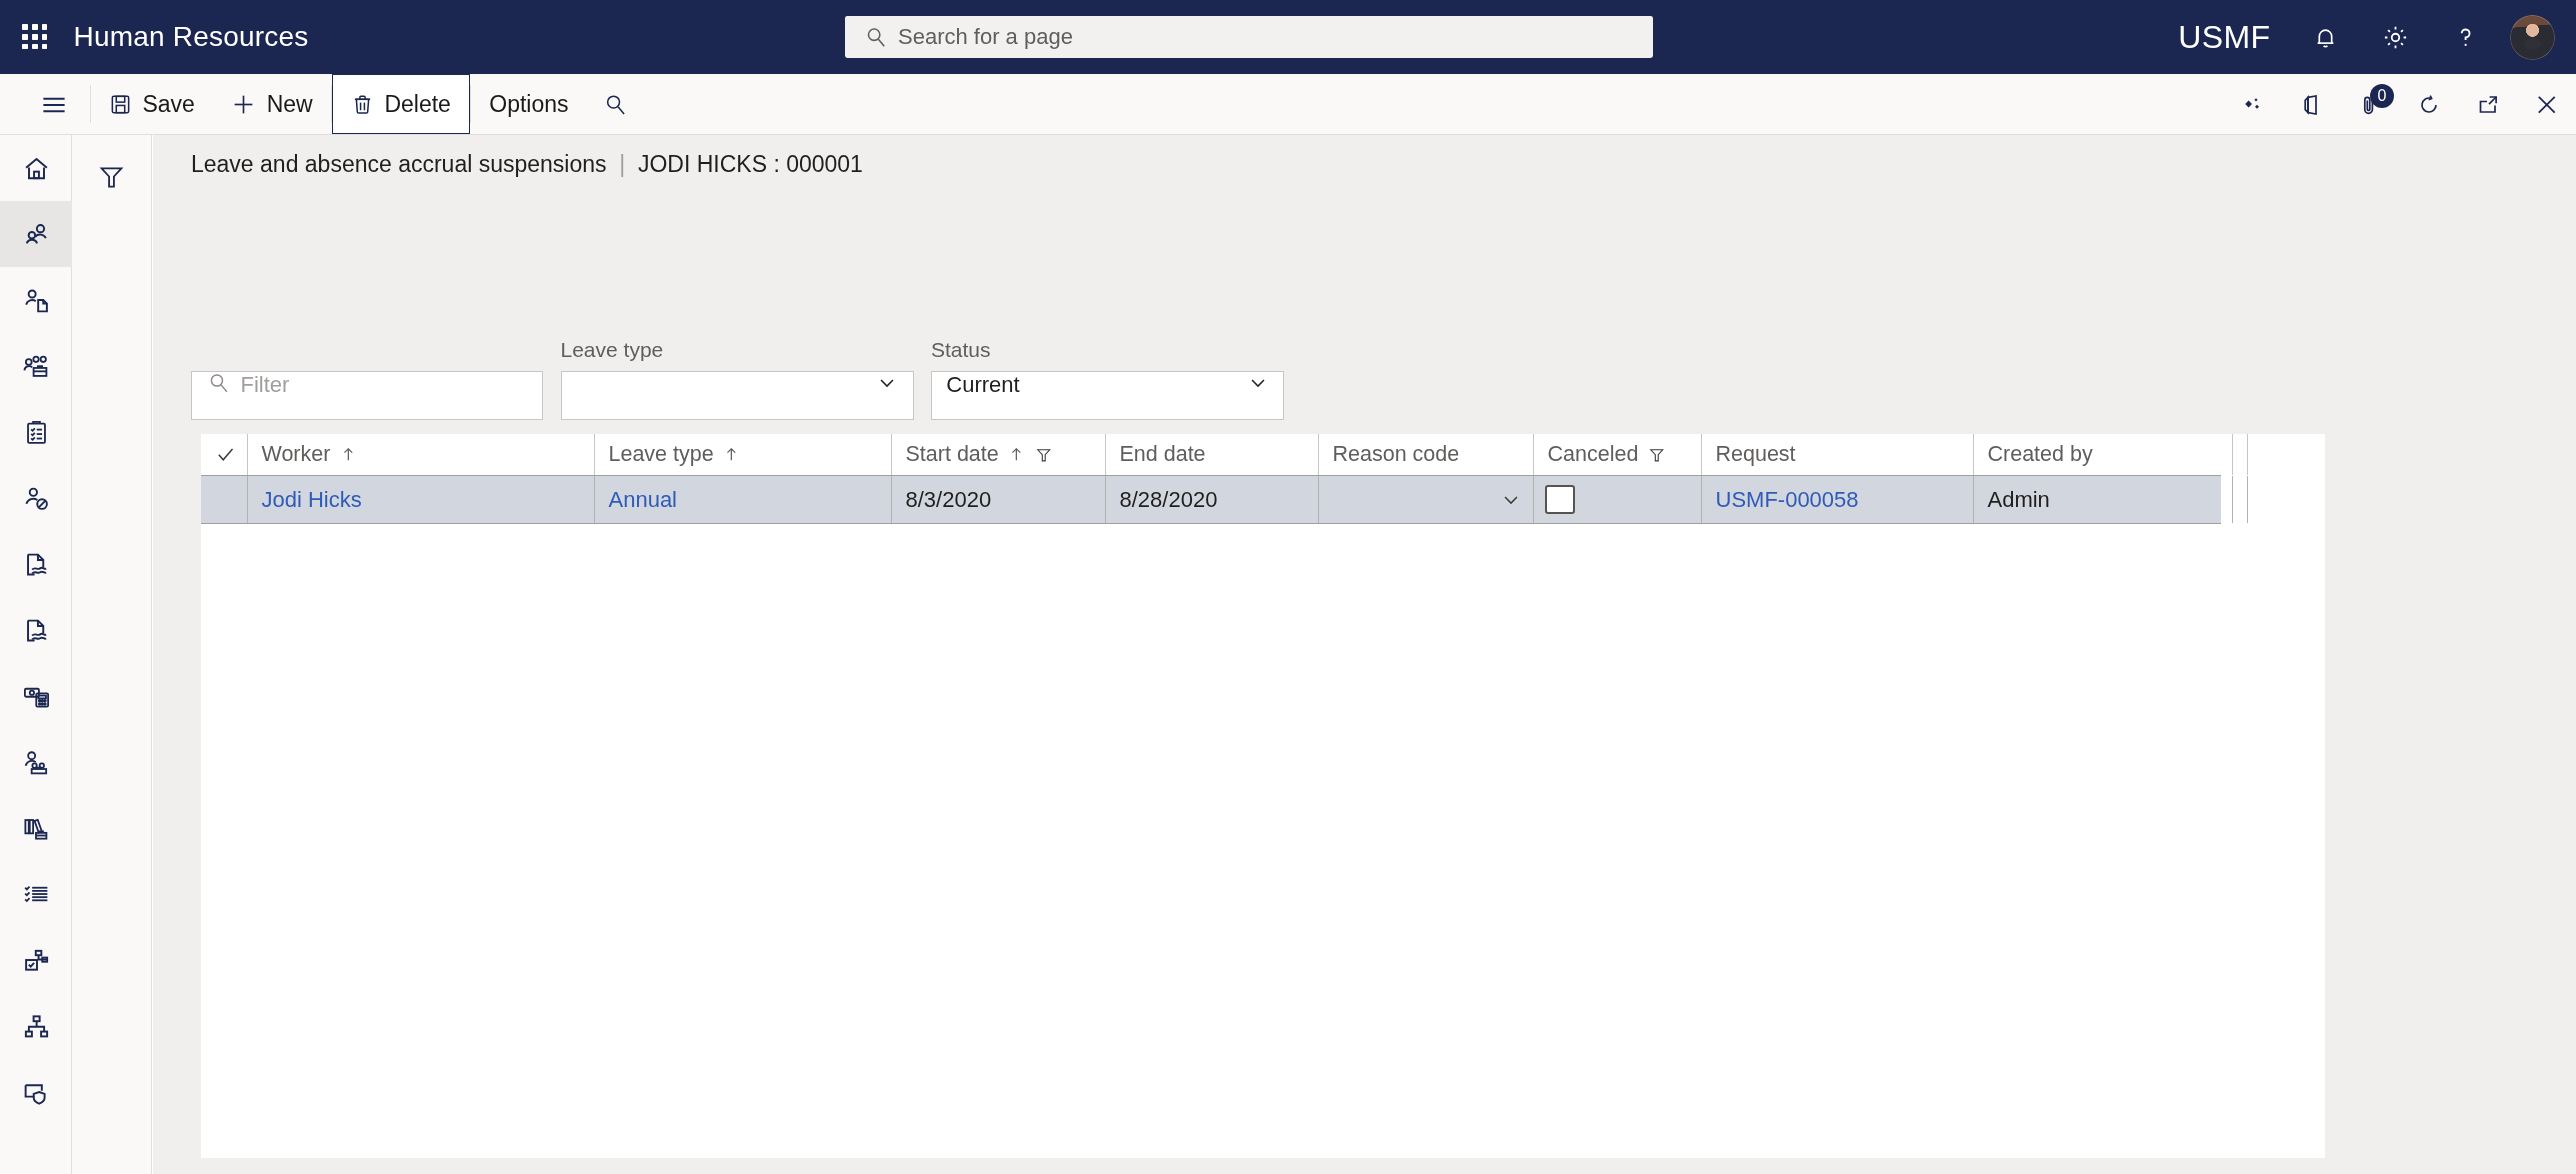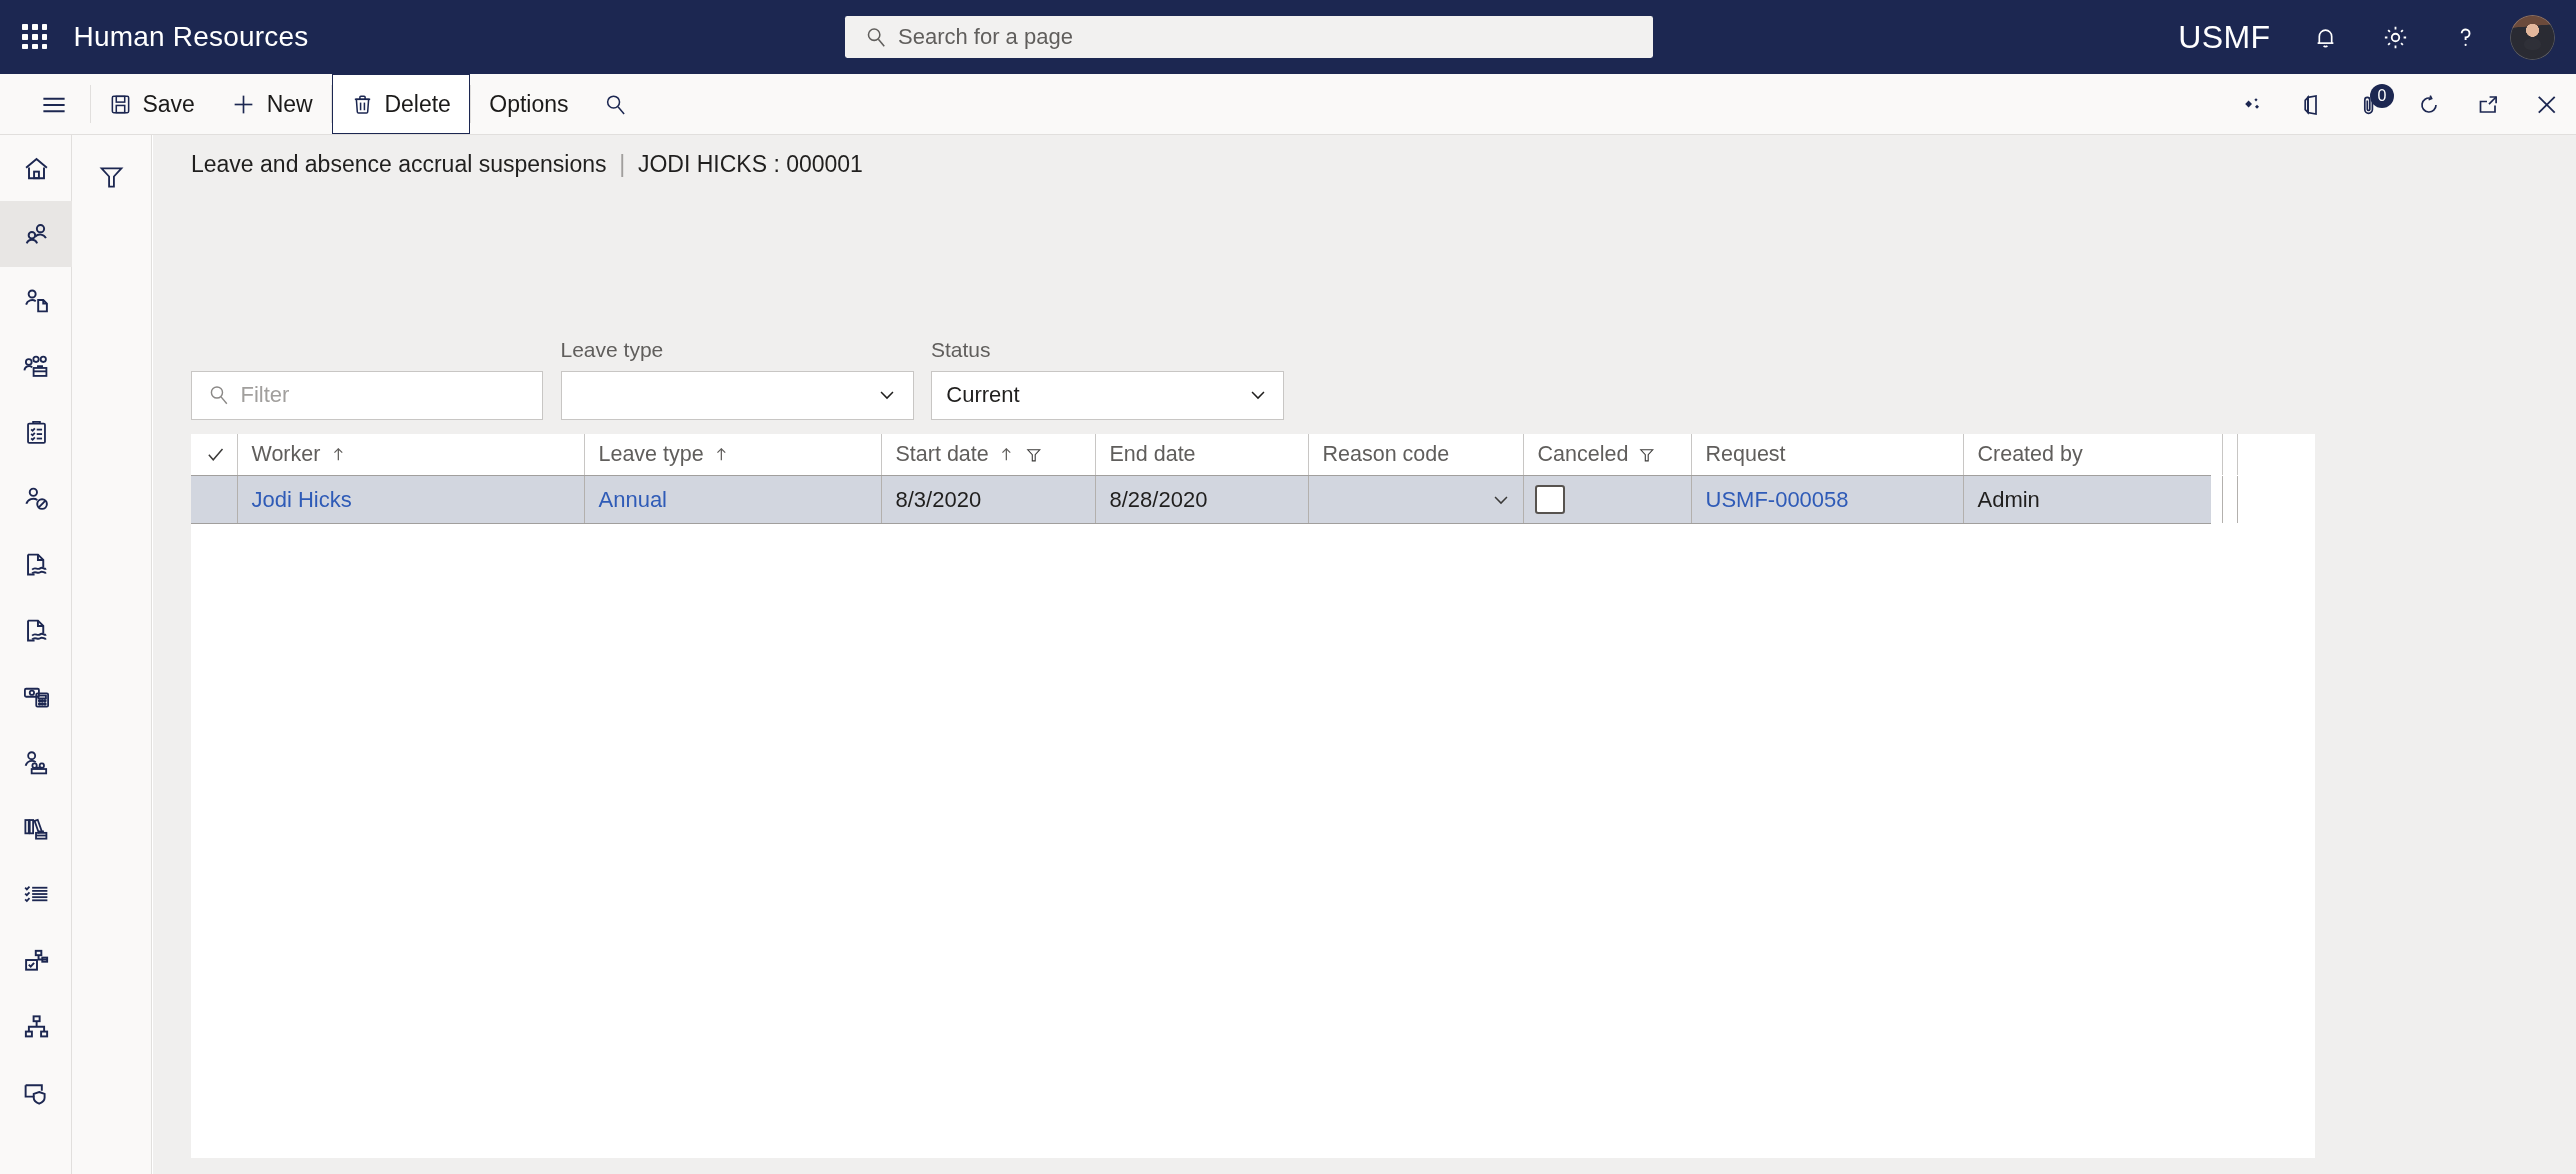--- a/index.html
+++ b/index.html
@@ -127,32 +127,32 @@
   #page-head .bar { color: #a19f9d; }
   #page-head .rec { color: #201f1e; }
 
   
   #qfilters { position: absolute; left: 38px; top: 203px; display: flex; align-items: flex-end; gap: 17.5px; }
   .fld { display: flex; flex-direction: column; }
   .fld-label { font-size: 21px; color: #605e5c; margin-bottom: 7.2px; height: 25.5px; }
   .fld-label.empty { visibility: hidden; }
   .qf-box {
     height: 49px; background: #ffffff; border: 0.8px solid #c8c6c4;
-    display: flex; align-items: center; cursor: text;
+    display: flex; align-items: flex-start; cursor: text;
   }
   #quickfilter-input { width: 352px; }
   #quickfilter-input .sicon { margin: 0 11px 0 16px; display: flex; }
   #quickfilter-input .ph { font-size: 22px; color: #a19f9d; }
   .combo { width: 353px; justify-content: space-between; cursor: pointer; }
   .combo .val { font-size: 22px; color: #201f1e; padding-left: 14.3px; }
   .combo .chev { padding-right: 14.3px; display:flex; }
 
   
   #grid {
-    position: absolute; left: 38px; top: 299px; width: 2124px; height: 724px;
+    position: absolute; left: 48px; top: 299px; width: 2124px; height: 724px;
     background: #ffffff;
   }
   #grid-inner { width: 2020px; }
   .grow { display: flex; align-items: stretch; }
   #grid-header { height: 42px; background: #ffffff; border-bottom: 0.8px solid #a19f9d; }
   #grid-header .gcell {
     display: flex; align-items: center; gap: 9.6px;
     font-size: 21.5px; color: #605e5c; border-right: 0.8px solid #c8c6c4;
     padding-left: 13.5px; white-space: nowrap;
   }

